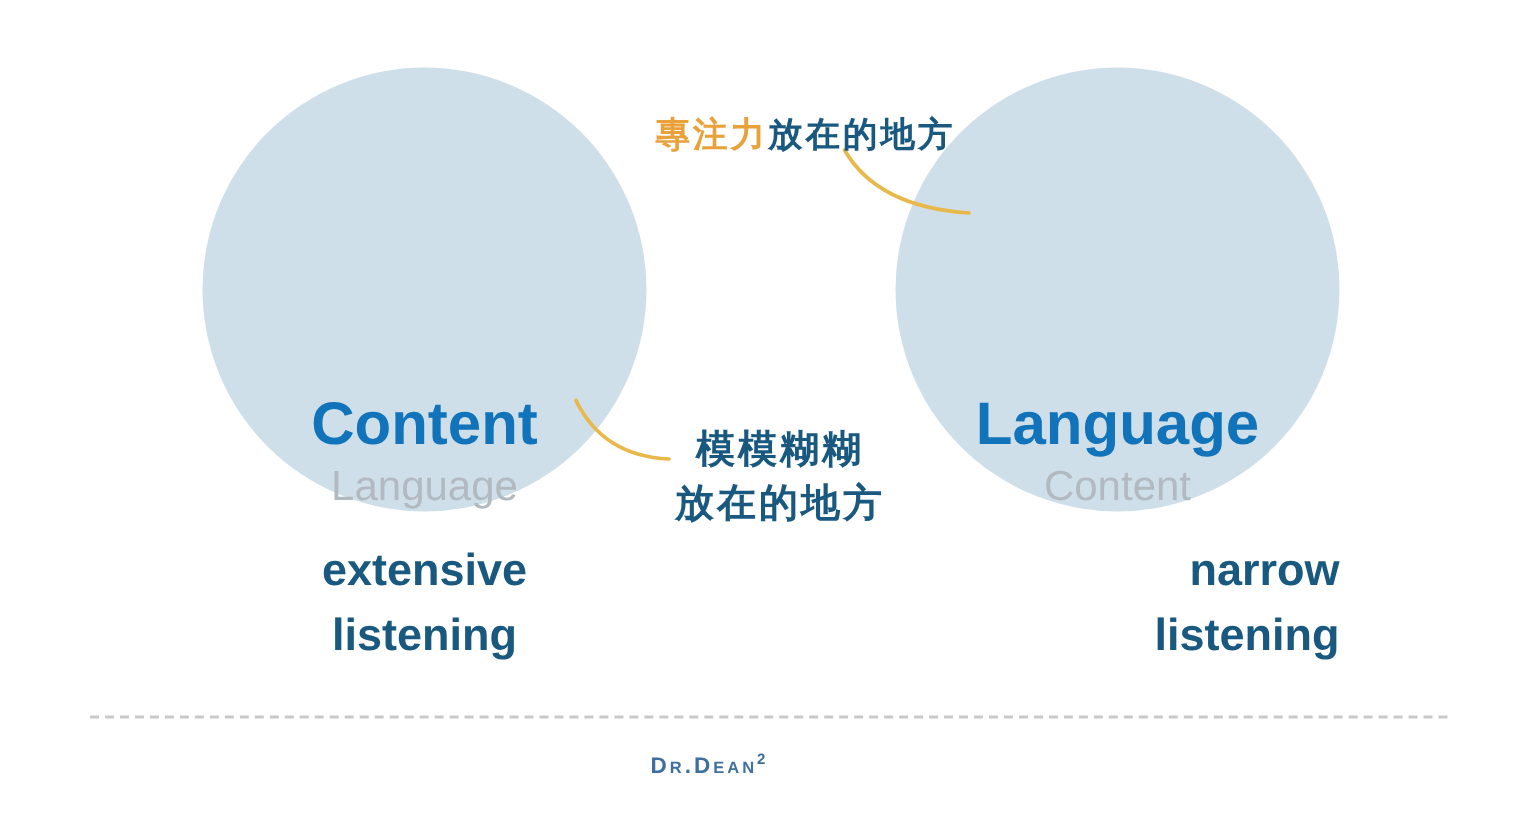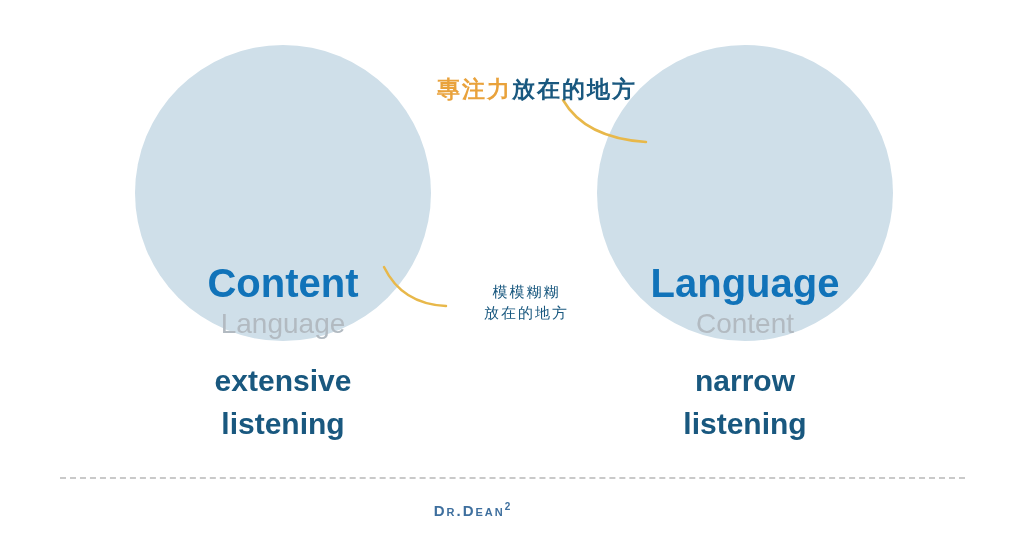--- a/index.html
+++ b/index.html
@@ -46,43 +46,42 @@
     position: absolute;
     top: 360px;
     width: 296px;
     text-align: center;
     font-size: 30px;
     font-weight: bold;
     color: var(--dark-blue, #19587f);
     line-height: 1.42;
   }
   .caption-left  { left: 135px; }
-  .caption-right { left: 597px; }
+  .caption-right { left: 597px; text-align: right; }
   .annotation-top {
     position: absolute;
     left: 437px;
     top: 74px;
     font-size: 23px;
     font-weight: bold;
     letter-spacing: 2px;
     white-space: nowrap;
   }
   .annotation-top .hl   { color: var(--accent-orange, #e9a23b); }
   .annotation-top .rest { color: var(--dark-blue, #19587f); }
   .annotation-mid {
     position: absolute;
     left: 450px;
     top: 281px;
-    font-size: 15px;
-    font-weight: normal;
+    font-size: 26px;
+    font-weight: bold;
     color: var(--dark-blue, #19587f);
     text-align: center;
     line-height: 1.4;
     letter-spacing: 2px;
-    margin-left: 34px;
   }
   .curves {
     position: absolute;
     left: 0;
     top: 0;
     pointer-events: none;
   }
   .divider {
     position: absolute;
     left: 60px;

